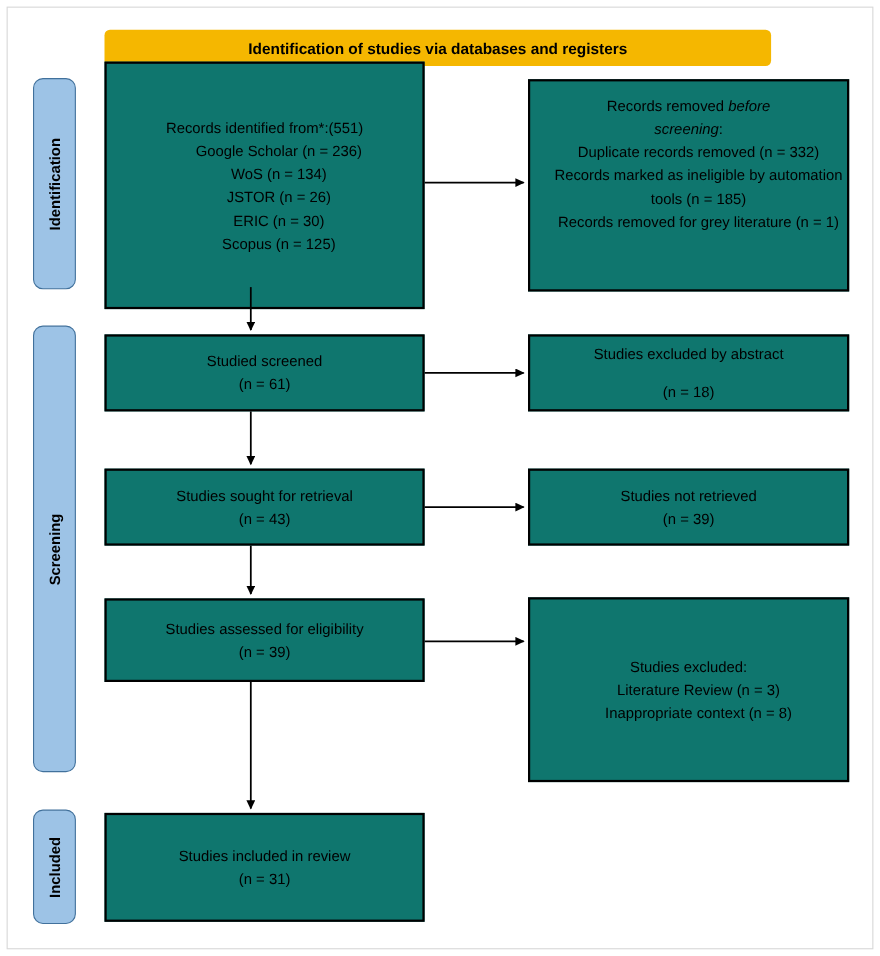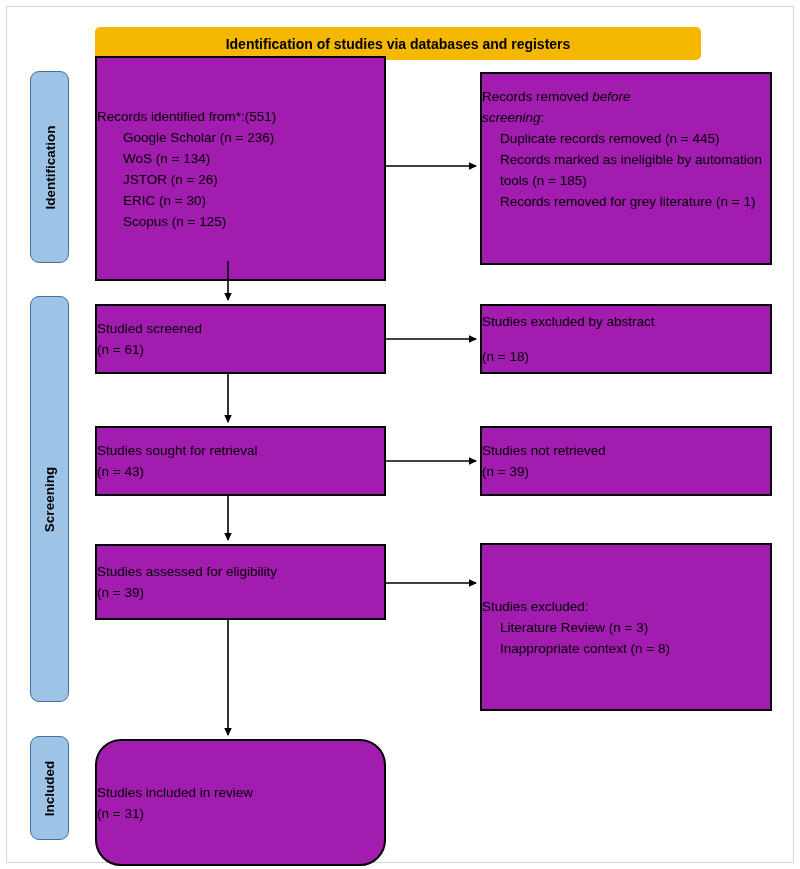--- a/index.html
+++ b/index.html
@@ -1,56 +1,57 @@
 <!DOCTYPE html>
 <html style="--banner-bg: #F5B700; --stage-bg: #9DC3E6; --stage-border: #41719C; --box-border: #000000; --arrow: #000000;"><head>
 <meta charset="utf-8">
 <style>
   * { margin:0; padding:0; box-sizing:border-box; }
   html,body { background:#ffffff; }
   .canvas {
     position:relative; width:800px; height:869px; background:#ffffff;
     font-family:"Liberation Sans","DejaVu Sans",sans-serif; color:#000;
     overflow:hidden;
+    text-align:center;
   }
   .frame { position:absolute; left:6px; top:6px; right:6px; bottom:6px; border:1px solid #d8d8d8; pointer-events:none; }
   .banner {
     position:absolute; left:95px; top:27px; width:606px; height:33px;
     background:var(--banner-bg,#F5B700); border-radius:5px;
     display:flex; align-items:center; justify-content:center;
     font-weight:700; font-size:14px;
   }
   .stage {
     position:absolute; left:30px; width:39px;
     background:var(--stage-bg,#9DC3E6);
     border:1.6px solid var(--stage-border,#41719C); border-radius:9px;
     display:flex; align-items:center; justify-content:center;
   }
   .stage > span { transform:rotate(-90deg); white-space:nowrap; font-weight:700; font-size:13.5px; }
   .st-identification { top:71px;  height:192px; }
   .st-screening      { top:296px; height:406px; }
   .st-included       { top:736px; height:104px; }
   .box {
-    position:absolute; border:2px solid var(--box-border,#000); background:#a21caf;
+    position:absolute; border:2px solid var(--box-border,#000); background:#0f766e;
     font-size:13.5px; line-height:21px;
     display:flex; flex-direction:column; justify-content:center;
     padding:10px 0;
   }
   .box.top-align { justify-content:flex-start; padding-top:12px; }
   .col-left  { left:95px;  width:291px; }
   .col-right { left:480px; width:292px; }
   .b-identified    { top:56px;  height:225px; }
   .b-removed       { top:72px;  height:193px; }
   .b-screened      { top:304px; height:70px; }
   .b-excl-abstract { top:304px; height:70px;gap:14px; }
   .b-sought        { top:426px; height:70px; }
   .b-not-retrieved { top:426px; height:70px; }
   .b-assessed      { top:544px; height:76px; }
   .b-excluded      { top:543px; height:168px; }
-  .b-included      { top:739px; height:127px;border-radius:26px; }
+  .b-included      { top:739px; height:99px; }
   .indent-lg { margin-left:26px; }
   .indent-sm { margin-left:18px; }
   .em { font-style:italic; }
   .arrows { position:absolute; left:0; top:0; pointer-events:none; }
 </style>
 </head>
 <body>
 
 <div class="canvas">
   <div class="frame"></div>
@@ -97,21 +98,21 @@
     <div>Studies included in review</div>
     <div>(n = 31)</div>
   </div>
 
   <div class="box col-right b-removed top-align">
     <div>
       <span>Records removed</span>
       <span class="em">before</span><br>
       <span class="em">screening</span><span>:</span>
     </div>
-    <div class="indent-sm">Duplicate records removed (n = 445)</div>
+    <div class="indent-sm">Duplicate records removed (n = 332)</div>
     <div class="indent-sm">Records marked as ineligible by automation tools (n = 185)</div>
     <div class="indent-sm">Records removed for grey literature (n = 1)</div>
   </div>
 
   <div class="box col-right b-excl-abstract">
     <div>Studies excluded by abstract</div>
     <div>(n = 18)</div>
   </div>
 
   <div class="box col-right b-not-retrieved">

